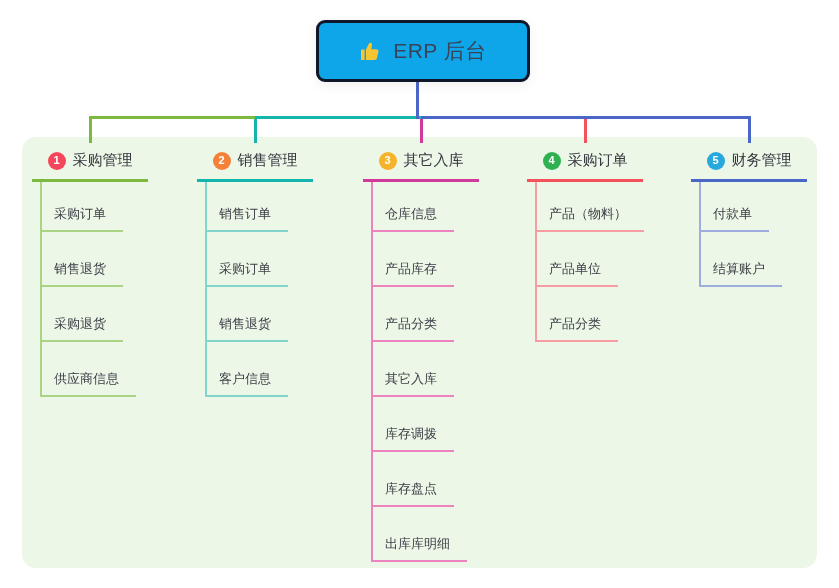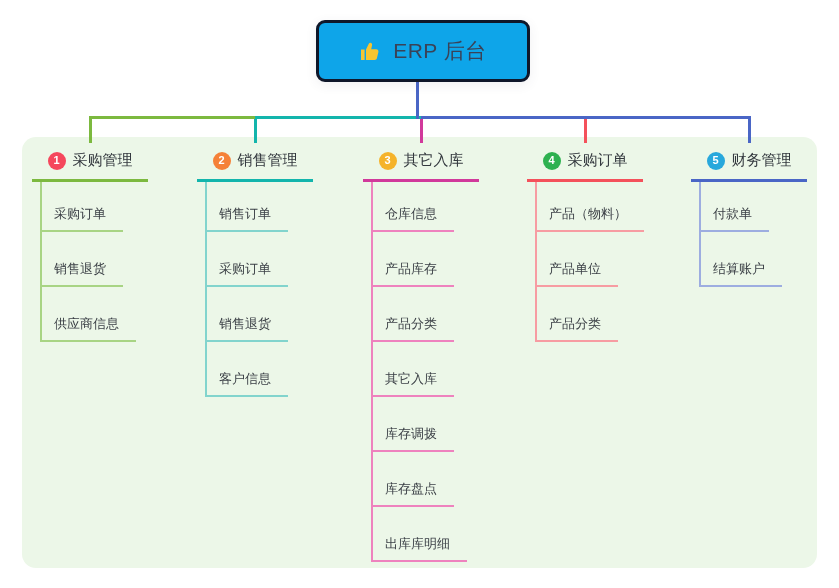--- a/index.html
+++ b/index.html
@@ -82,20 +82,23 @@
         <span class="branch-label">采购管理</span>
       </div>
       <div class="children">
           <div class="child">
       <span class="child-label">采购订单</span>
     </div>
           <div class="child">
       <span class="child-label">销售退货</span>
     </div>
           <div class="child">
+      <span class="child-label">采购退货</span>
+    </div>
+          <div class="child">
       <span class="child-label">供应商信息</span>
     </div>
         </div>
     </div>
       <div class="branch" style="left: 197px; --accent: #13B5AC; --badge: #F58138; --light: #82D4CD;">
       <div class="branch-header">
         <span class="badge">2</span>
         <span class="branch-label">销售管理</span>
       </div>
       <div class="children">

